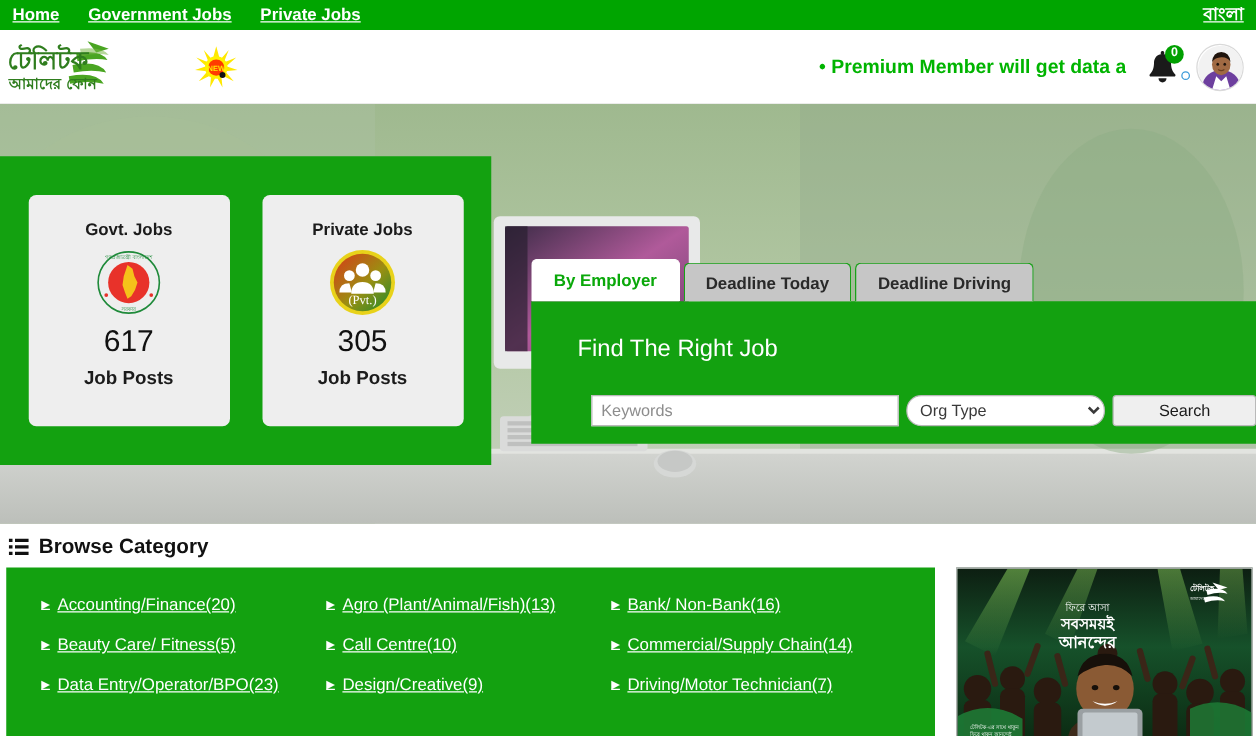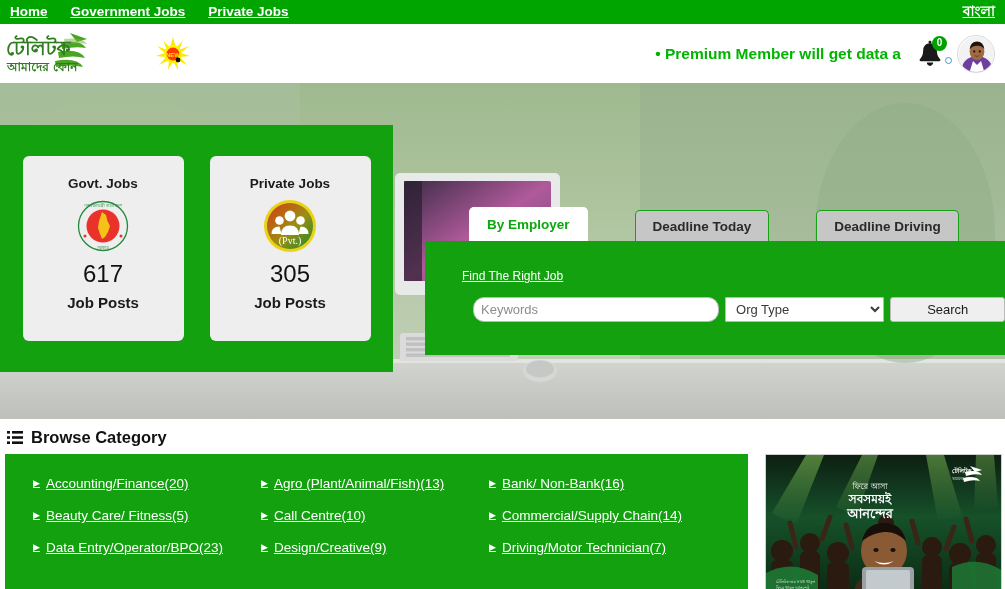--- a/index.html
+++ b/index.html
@@ -167,59 +167,57 @@
     align-items: center;
     justify-content: center;
     font-size: 13.5px;
     font-weight: bold;
     border-radius: 5px 5px 0 0;
     background: #c6c6c6;
     color: #2a2a2a;
     border: 1px solid #17a117;
     border-bottom: none;
     white-space: nowrap;
-    margin-left: 44px;
   }
   .tab.active {
     background: #ffffff;
     color: #0aa80a;
     height: 34px;
     border-color: #ffffff;
   }
   .panel-body {
     background: #13a110;
     height: 114px;
     padding: 28px 0 0 37px;
   }
   .panel-title {
     color: #ffffff;
-    font-size: 12px;
-    margin-bottom: 14px;
-    text-decoration: underline;
+    font-size: 19px;
+    margin-bottom: 25px;
   }
   .search-row {
     display: flex;
     gap: 6px;
     padding-left: 11px;
   }
   .kw-input {
     width: 247px; height: 25px;
     border: 1px solid #b9b9b9;
-    border-radius: 11px;
+    border-radius: 0;
     padding: 0 7px;
     font-size: 13px;
     font-family: "Liberation Sans", sans-serif;
     color: #333;
     background: #fff;
   }
   .kw-input::placeholder { color: #8d8d8d; }
   .org-select {
     width: 160px; height: 25px;
     border: 1px solid #b9b9b9;
-    border-radius: 1px;
+    border-radius: 12px;
     padding: 0 6px;
     font-size: 13px;
     font-family: "Liberation Sans", sans-serif;
     color: #3a3a3a;
     background: #fff;
   }
   .search-btn {
     width: 115px; height: 25px;
     background: #efefef;
     border: 1px solid #b9b9b9;

